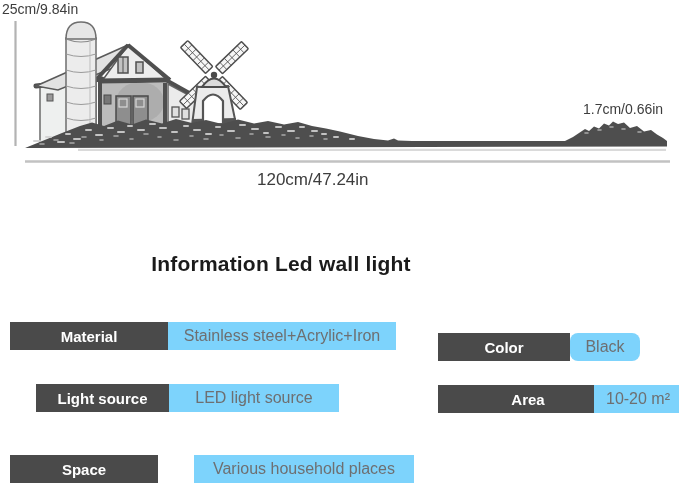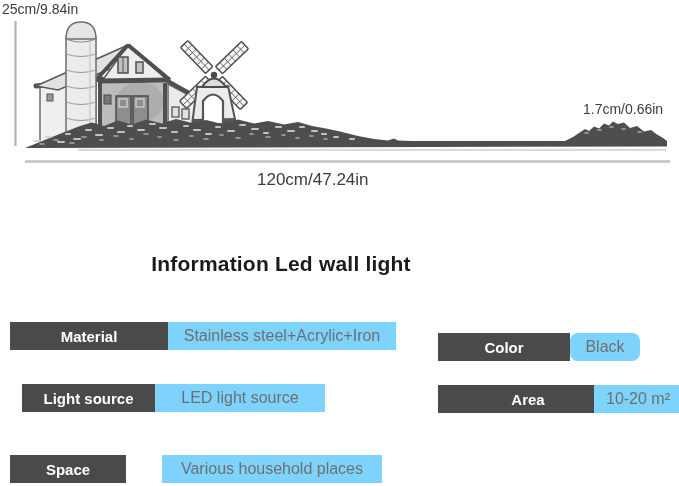--- a/index.html
+++ b/index.html
@@ -18,22 +18,22 @@
   .title{position:absolute;left:0;top:252px;width:562px;margin:0;text-align:center;
          font-size:21px;font-weight:bold;color:#1b1b1b;letter-spacing:.2px;}
 
   
   .spec-row{position:absolute;display:flex;height:28px;}
   .spec-label{background:#4a4a4a;color:#ffffff;font-weight:bold;font-size:15px;
               display:flex;align-items:center;justify-content:center;}
   .spec-value{background:#7dd3fc;color:#6e6f71;font-size:16px;
               display:flex;align-items:center;justify-content:center;white-space:nowrap;}
   .r-material{left:10px;top:322px;}  .r-material .spec-label{width:158px;} .r-material .spec-value{width:228px;}
-  .r-light   {left:10px;top:384px;padding-left:12px;}  .r-light    .spec-label{width:133px;} .r-light    .spec-value{width:170px;}
-  .r-space   {left:10px;top:455px;}  .r-space    .spec-label{width:116px;} .r-space    .spec-value{width:220px;margin-left:36px;}
+  .r-light   {left:24px;top:384px;padding-left:12px;}  .r-light    .spec-label{width:133px;} .r-light    .spec-value{width:170px;}
+  .r-space   {left:10px;top:455px;}  .r-space    .spec-label{width:148px;} .r-space    .spec-value{width:220px;margin-left:36px;}
   .r-color   {left:438px;top:321px;margin-top:12px;} .r-color    .spec-label{width:132px;} .r-color    .spec-value{width:70px;border-radius:8px;}
   .r-area    {left:438px;top:385px;} .r-area     .spec-label{width:132px;padding-left:24px;} .r-area     .spec-value{width:88px;}
 </style>
 </head>
 <body>
 
 <div class="page">
 
   <div class="diagram">
     <svg width="679" height="212" viewBox="0 0 679 212">

